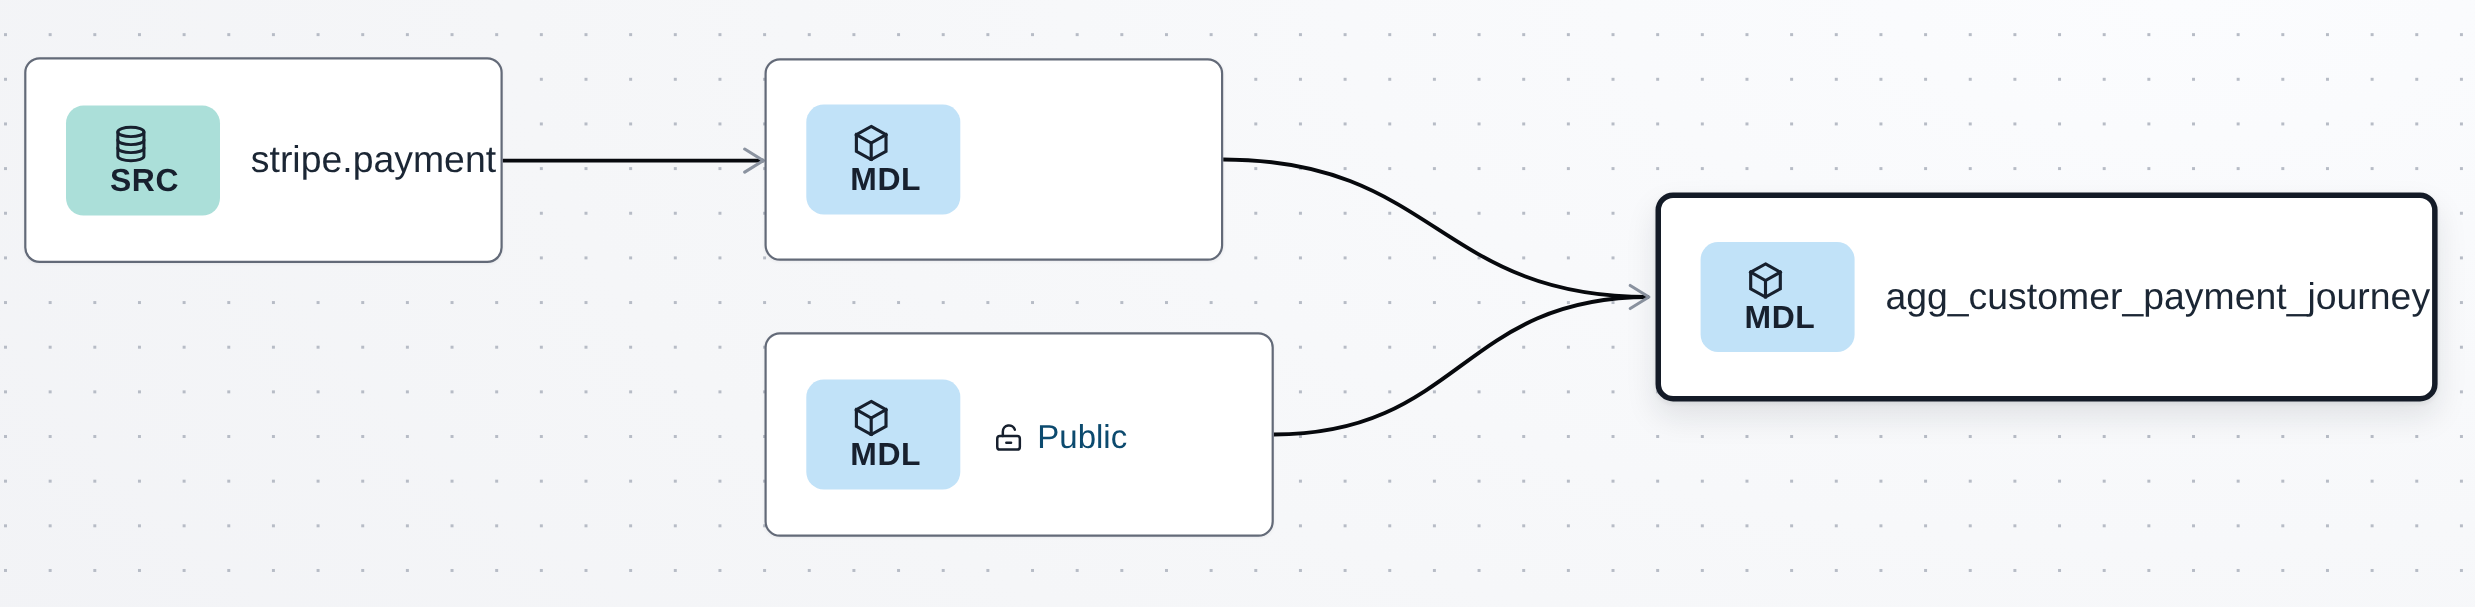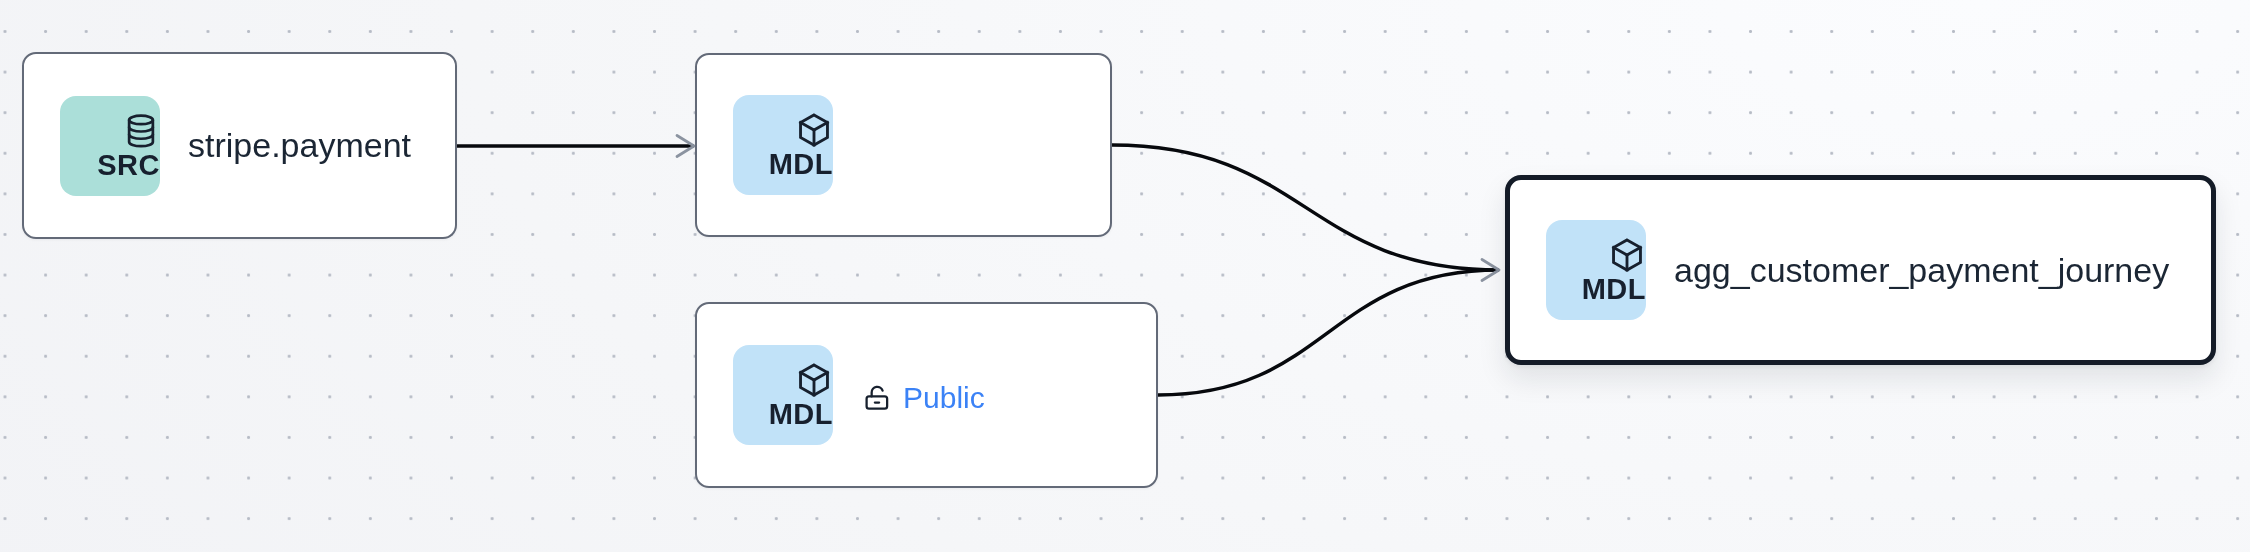--- a/index.html
+++ b/index.html
@@ -29,34 +29,35 @@
     cursor:pointer;
   }
   .node.selected{
     border:5px solid #141b27;
     border-radius:16px;
     box-shadow:0 14px 28px rgba(20,27,39,0.10), 0 2px 4px rgba(20,27,39,0.06);
   }
   .badge{
     width:100px;height:100px;flex:0 0 100px;
     border-radius:16px;
-    display:flex;flex-direction:column;align-items:flex-end;justify-content:center;
+    display:flex;flex-direction:column;align-items:flex-start;justify-content:center;
     gap:1px;
+    padding-left:40px;
   }
   .badge svg{display:block;}
   .badge-text{
     font-size:29px;font-weight:700;color:#17202e;line-height:1;letter-spacing:0.5px;
   }
   .labels{display:flex;flex-direction:column;justify-content:center;min-width:0;}
   .node-title{
     font-size:34px;font-weight:500;color:#1b2634;line-height:1.2;white-space:nowrap;
   }
   .sub-row{
     display:flex;align-items:center;gap:10px;margin-top:5px;
-    font-size:30px;font-weight:400;color:#3b82f6;line-height:1.1;
+    font-size:30px;font-weight:400;color:#0c4a6e;line-height:1.1;
   }
   .icon-stroke{stroke:#17202e;fill:none;stroke-width:1.7;stroke-linecap:round;stroke-linejoin:round;}
   .icon-stroke-sharp{stroke:#17202e;fill:none;stroke-width:1.8;stroke-linecap:square;stroke-linejoin:miter;}
 </style>
 </head>
 <body>
 
 <div class="canvas">
 
   <svg class="edges">

